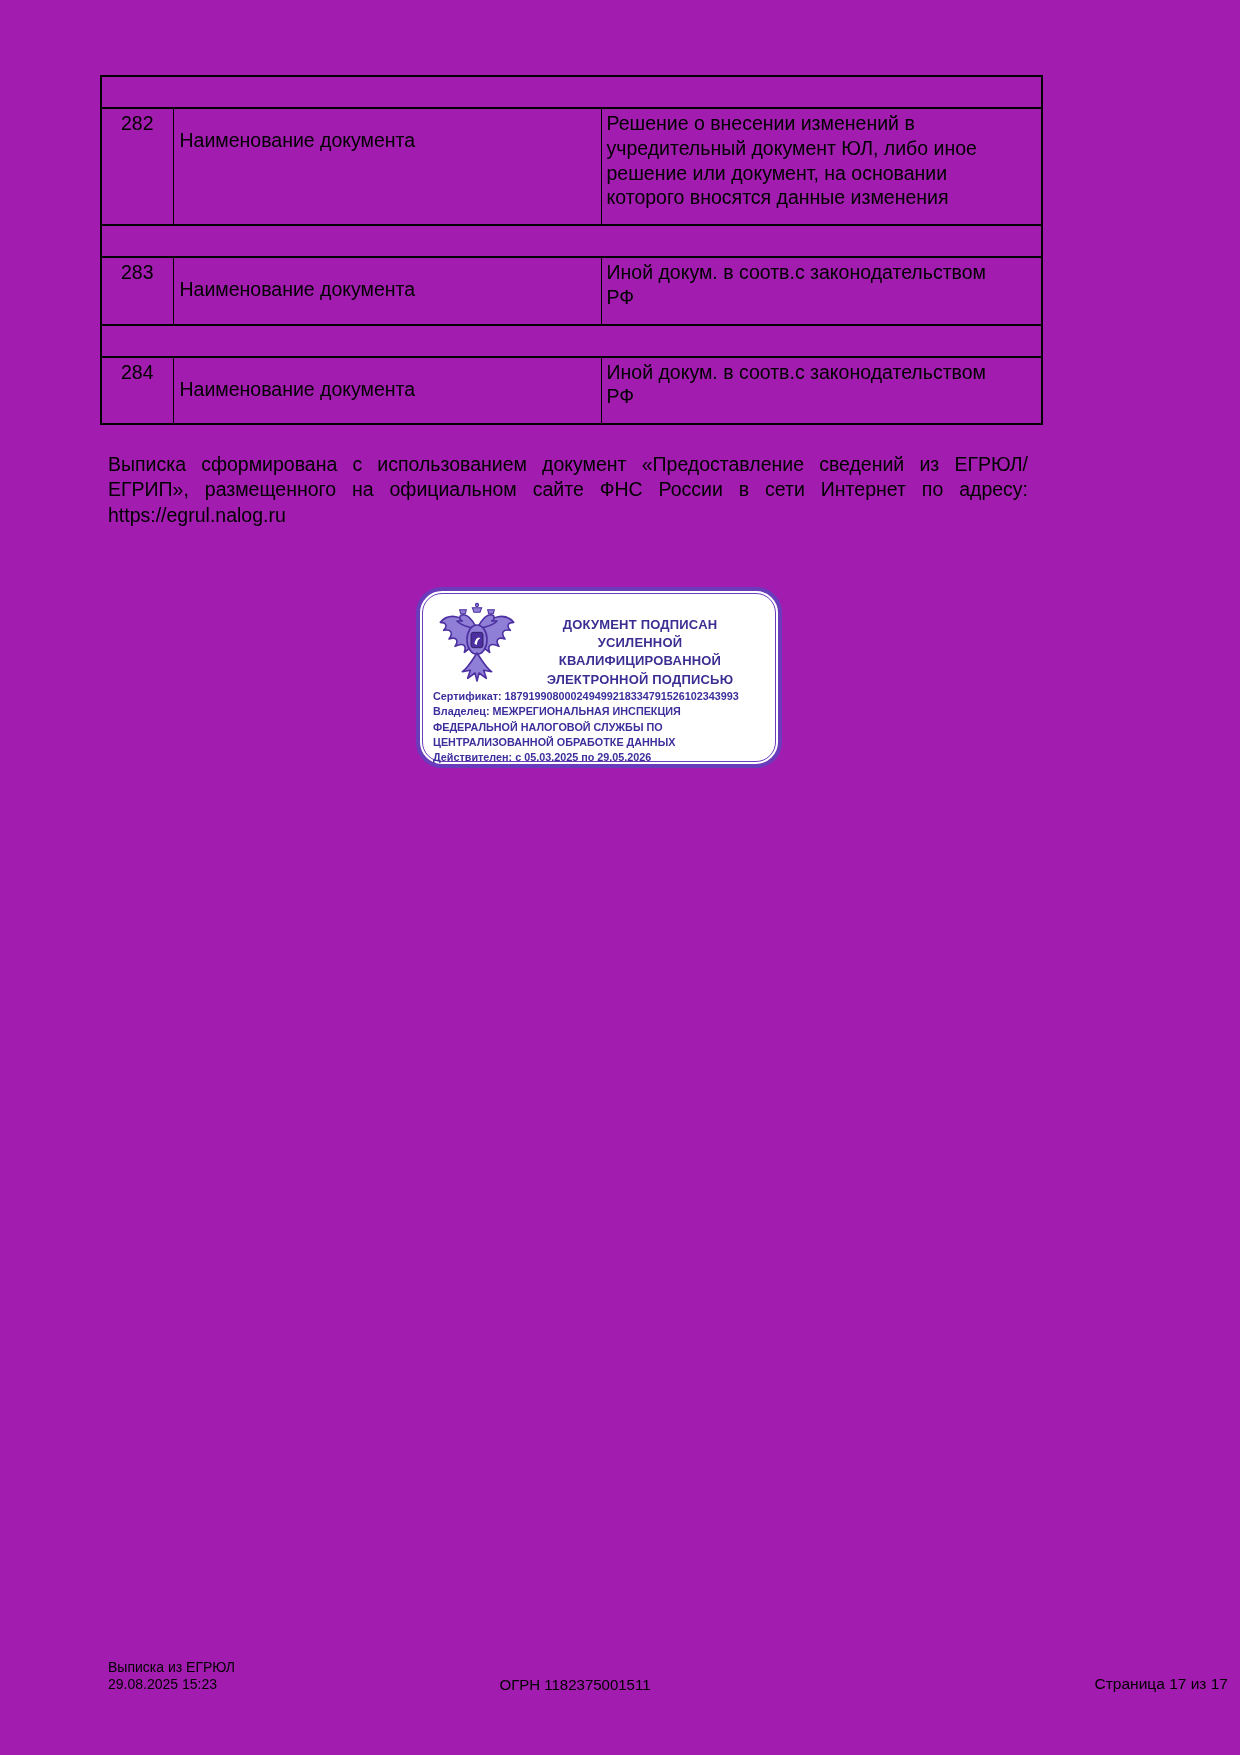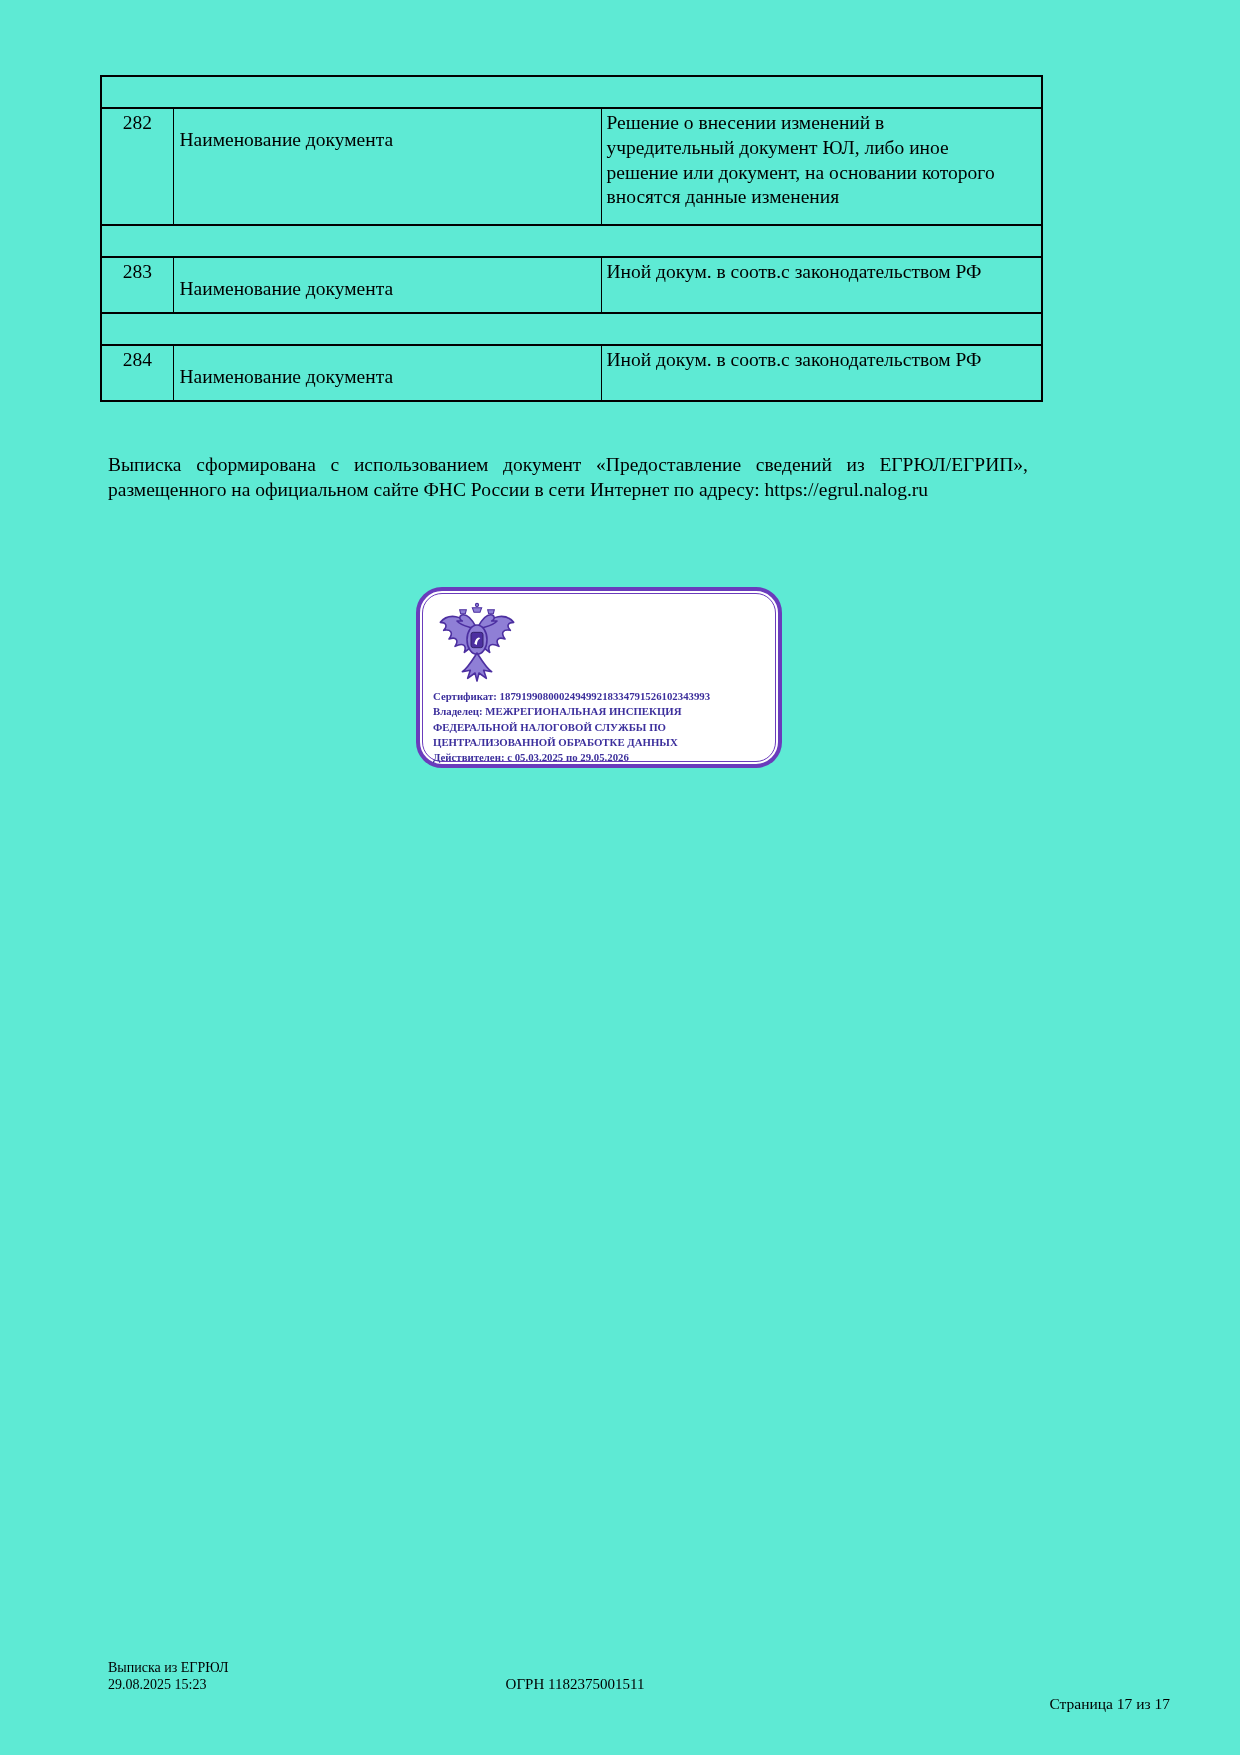--- a/index.html
+++ b/index.html
@@ -1,18 +1,18 @@
 <!DOCTYPE html>
 <html><head>
 <meta charset="utf-8">
 <style>
   html,body { margin:0; padding:0; background:#ffffff; }
   .page {
-    position:relative; width:1240px; height:1755px; background:#5eead4;
-    font-family:Liberation Serif, serif; color:#000; overflow:hidden;
+    position:relative; width:1240px; height:1755px; background:#a21caf;
+    font-family:Liberation Sans, sans-serif; color:#000; overflow:hidden;
   }
 
   
   .doc-table {
     position:absolute; left:100px; top:75px; width:941px;
     border-collapse:collapse; table-layout:fixed;
     font-size:19.5px; line-height:1.27; border:2px solid #000;
   }
   .doc-table col.c1 { width:72px; }
   .doc-table col.c2 { width:428px; }
@@ -48,21 +48,21 @@
   }
   .stamp-details {
     margin-top:0px; width:322px;
     font-size:10.8px; font-weight:bold; color:#3c2f9c; line-height:1.42;
   }
   .stamp-details .line { margin:0; }
 
   
   .f-left  { position:absolute; left:108px; top:1659px; font-size:14px; line-height:17px; }
   .f-center{ position:absolute; left:420px; top:1676px; width:310px; text-align:center; font-size:15px; }
-  .f-right { position:absolute; left:998px; top:1675px; width:172px; text-align:right; font-size:15.5px;margin-top:20px; }
+  .f-right { position:absolute; left:1056px; top:1675px; width:172px; text-align:right; font-size:15.5px; }
 </style>
 </head>
 <body>
 
 <div class="page">
 
   <table class="doc-table">
     <colgroup>
         <col class="c1">
         <col class="c2">
@@ -114,20 +114,25 @@
             <g fill="#8f7fd6" stroke="#4c2fa0" stroke-width="1.6">
               <path d="M53 10 L67 10 L64.5 17 L55.5 17 Z"></path>
               <circle cx="60" cy="6" r="2.4"></circle>
               <path d="M34 13 L44 13 L42.5 19 L35.5 19 Z"></path>
               <path d="M76 13 L86 13 L84.5 19 L77.5 19 Z"></path>
             </g>
             <rect x="51" y="47" width="18" height="23" rx="3.5" fill="#4c2fa0" stroke="#33206e" stroke-width="1.5"></rect>
             <path d="M56 64 C58 56, 62 53, 65 56 C62 58, 60 60, 60 66 Z" fill="#ffffff"></path>
           </svg>
         </div>
+        <div class="stamp-title">
+          <div>ДОКУМЕНТ ПОДПИСАН</div>
+          <div>УСИЛЕННОЙ КВАЛИФИЦИРОВАННОЙ</div>
+          <div>ЭЛЕКТРОННОЙ ПОДПИСЬЮ</div>
+        </div>
       </div>
       <div class="stamp-details">
         <div class="line">
           <span>Сертификат:</span>
           <span>187919908000249499218334791526102343993</span>
         </div>
         <div class="line">
           <span>Владелец:</span>
           <span>МЕЖРЕГИОНАЛЬНАЯ ИНСПЕКЦИЯ ФЕДЕРАЛЬНОЙ НАЛОГОВОЙ СЛУЖБЫ ПО ЦЕНТРАЛИЗОВАННОЙ ОБРАБОТКЕ ДАННЫХ</span>
         </div>

